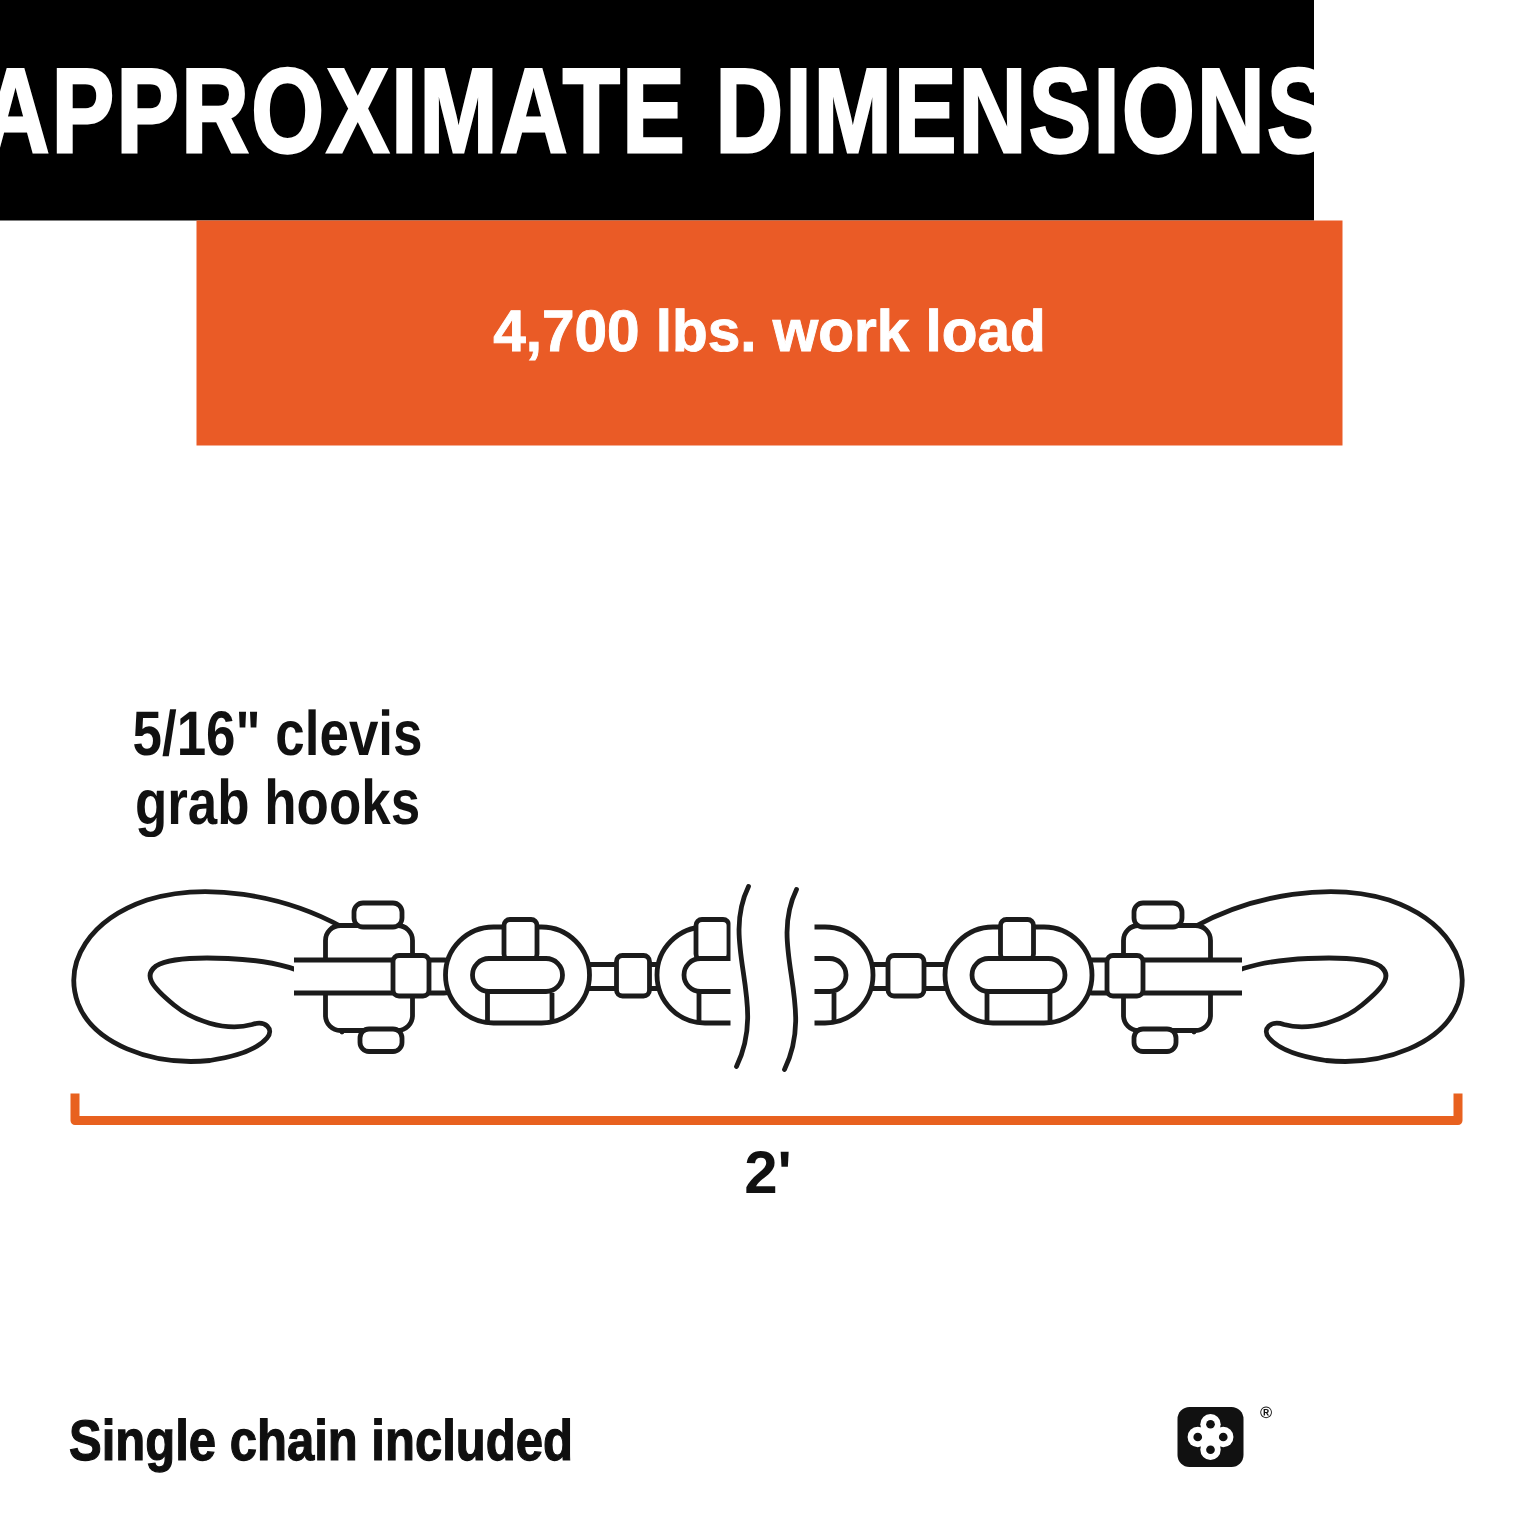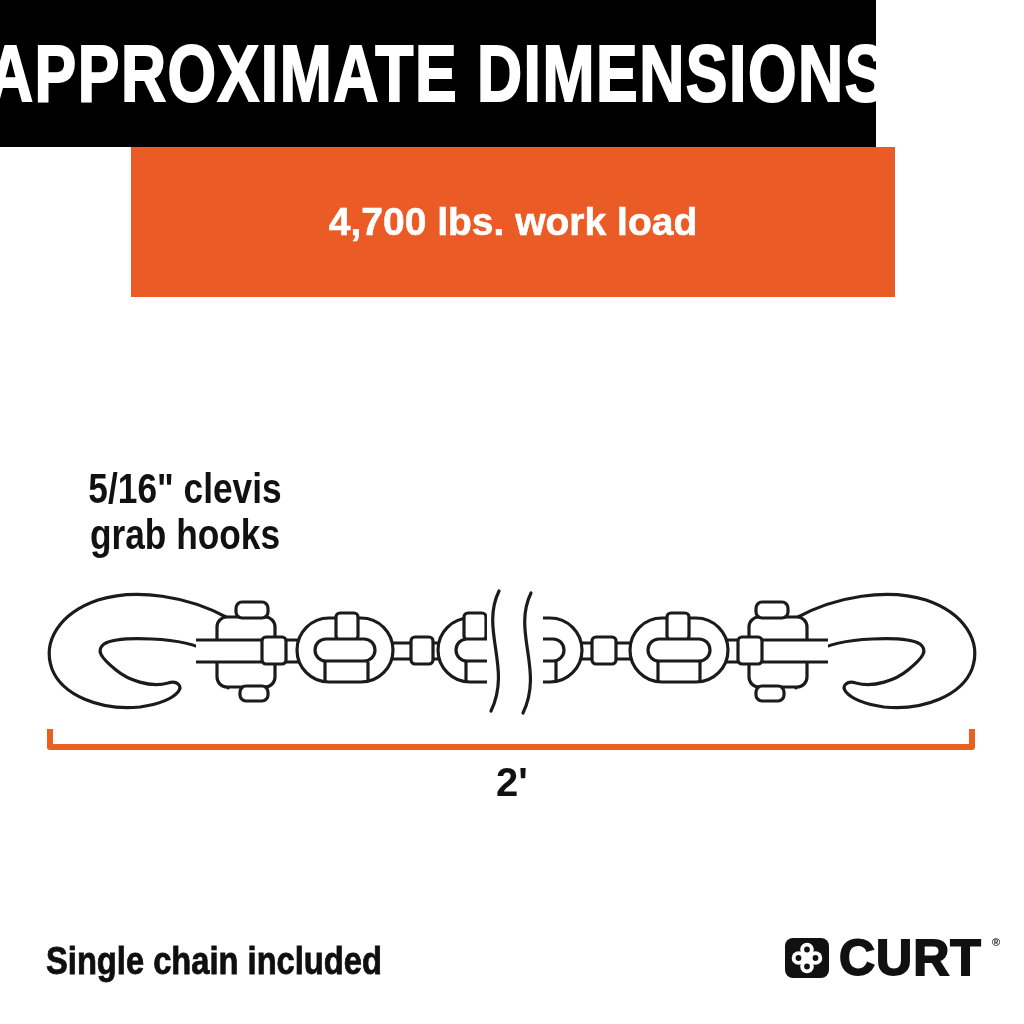--- a/index.html
+++ b/index.html
@@ -161,15 +161,14 @@
       <circle cx="14.5" cy="21" r="6.8"></circle>
       <circle cx="23" cy="21" r="5"></circle>
     </g>
     <g fill="#111">
       <circle cx="23" cy="12.5" r="2.9"></circle>
       <circle cx="31.5" cy="21" r="2.9"></circle>
       <circle cx="23" cy="29.5" r="2.9"></circle>
       <circle cx="14.5" cy="21" r="2.9"></circle>
     </g>
   </svg>
-  <div class="brand-wordmark">CURT</div>
   <div class="brand-reg">®</div>
 </div>
 
 </body></html>

